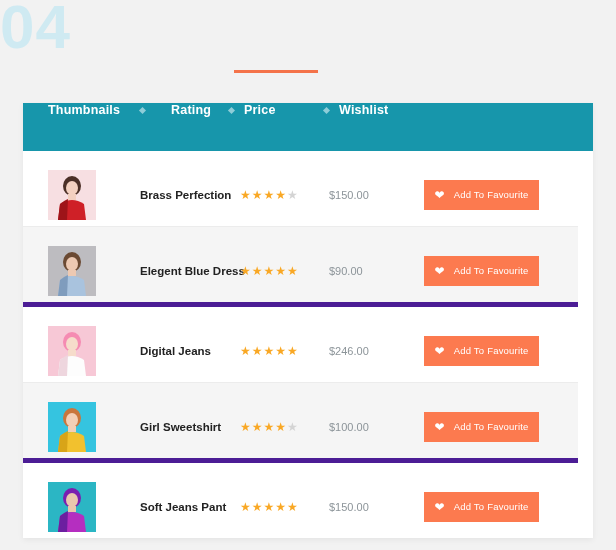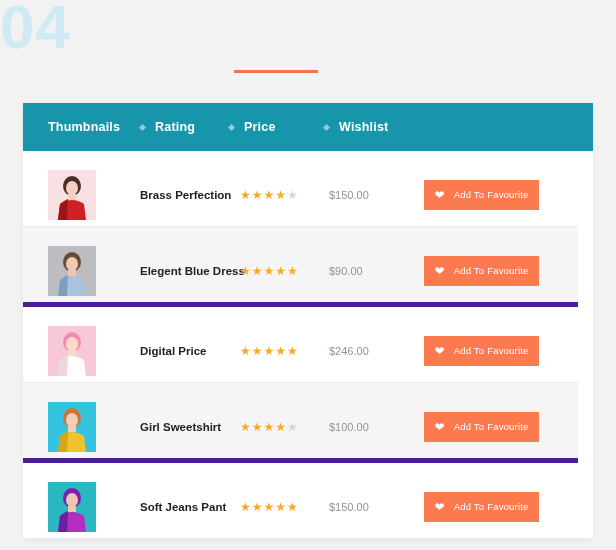--- a/index.html
+++ b/index.html
@@ -60,21 +60,21 @@
     left: 23px;
     top: 103px;
     width: 570px;
     background: #ffffff;
     box-shadow: 0 2px 6px rgba(0,0,0,0.06);
   }
 
   
   .thead {
     display: flex;
-    align-items: center;
+    align-items: flex-start;
     background: #1796ab;
     height: 48px;
     padding: 0 0 0 0;
   }
   .th {
     color: #ffffff;
     font-size: 12.5px;
     font-weight: bold;
     letter-spacing: .2px;
     display: flex;
@@ -84,21 +84,21 @@
     display: inline-block;
     width: 5px;
     height: 5px;
     background: #8ecdd8;
     transform: rotate(45deg);
     margin-right: 10px;
     flex: none;
   }
   .col-thumb  { width: 92px; padding-left: 25px; }
   .col-name   { width: 100px; }
-  .col-rate   { width: 89px; }
+  .col-rate   { width: 89px; gap: 16px; }
   .col-price  { width: 95px; }
   .col-wish   { width: 140px; }
 
   
   .tbody { }
   .row {
     display: flex;
     align-items: center;
     height: 75px;
     background: #ffffff;
@@ -266,21 +266,21 @@
     <rect x="0" y="0" width="48" height="50" fill="#f7c8d6"></rect>
     <ellipse cx="24" cy="16" rx="9" ry="10" fill="#f58bb2"></ellipse>
     <ellipse cx="24" cy="18" rx="6" ry="7" fill="#f6dccb"></ellipse>
     <path d="M10 50 L12 34 Q24 26 36 34 L38 50 Z" fill="#fdfdfd"></path>
     <path d="M10 50 L12 34 Q17 30 20 29 L19 50 Z" fill="#eed6de"></path>
     <rect x="20" y="24" width="8" height="6" fill="#f6dccb"></rect>
   </svg>
           </div>
     </div>
     <div class="cell c-name">
-      <span class="pname">Digital Price</span>
+      <span class="pname">Digital Jeans</span>
     </div>
     <div class="cell c-rate">
       <span class="stars">
             <span class="star">★</span>
             <span class="star">★</span>
             <span class="star">★</span>
             <span class="star">★</span>
             <span class="star">★</span>
           </span>
     </div>

